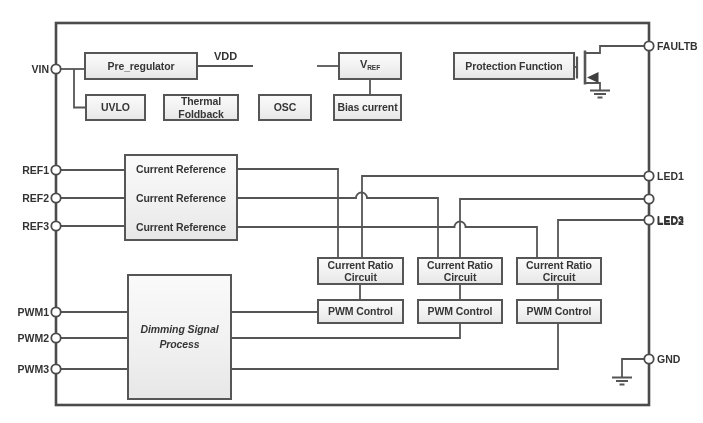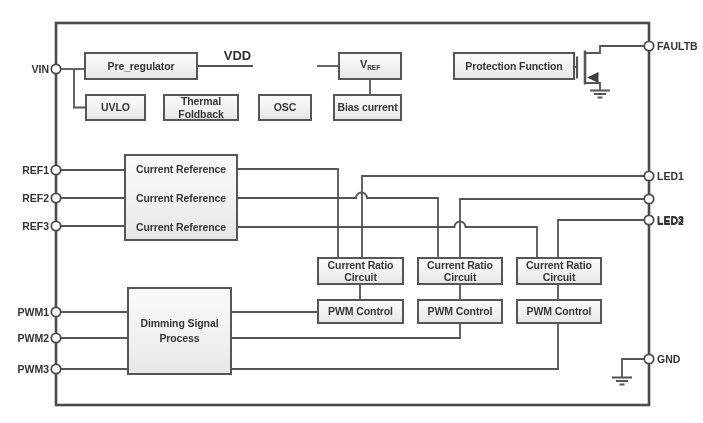--- a/index.html
+++ b/index.html
@@ -15,22 +15,22 @@
     display:flex;flex-direction:column;justify-content:center;
     font-size:10.5px;font-weight:700;letter-spacing:-0.1px;color:#363636;
     line-height:12.5px;text-align:center;white-space:nowrap;
   }
   .pin-label{
     position:absolute;height:16px;line-height:16px;
     font-size:10.5px;font-weight:700;color:#333333;white-space:nowrap;
   }
   .pl-left{text-align:right;}
   .net-label{
-    position:absolute;font-size:13px;font-weight:700;color:#333333;
-    text-align:center;height:14px;line-height:14px;padding-left:12px;
+    position:absolute;font-size:11px;font-weight:700;color:#333333;
+    text-align:center;height:14px;line-height:14px;
   }
   .cr-row{
     position:absolute;box-sizing:border-box;display:flex;align-items:center;justify-content:center;
     font-size:10.5px;font-weight:700;letter-spacing:-0.1px;color:#363636;white-space:nowrap;
   }
   sub.vs{font-size:6.5px;font-weight:700;vertical-align:-2px;letter-spacing:0;}
 </style>
 </head>
 <body>
 
@@ -162,18 +162,18 @@
   <div class="blk" style="left:317px;top:299px;width:87px;height:25px;">
     <span>PWM Control</span>
   </div>
   <div class="blk" style="left:417px;top:299px;width:86px;height:25px;">
     <span>PWM Control</span>
   </div>
   <div class="blk" style="left:516px;top:299px;width:86px;height:25px;">
     <span>PWM Control</span>
   </div>
 
-  <div class="blk" style="left:127px;top:287px;width:105px;height:88px;line-height:15px;">
+  <div class="blk" style="left:127px;top:274px;width:105px;height:126px;line-height:15px;font-style:italic;">
     <span>Dimming Signal</span>
     <span>Process</span>
   </div>
 
 </div>
 
 </body></html>

